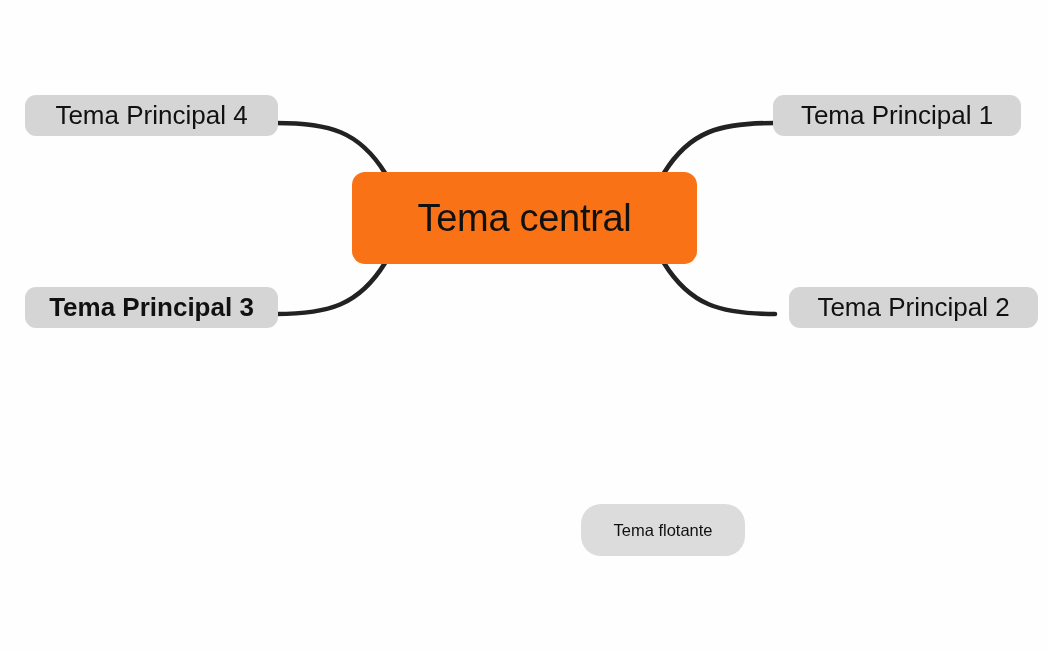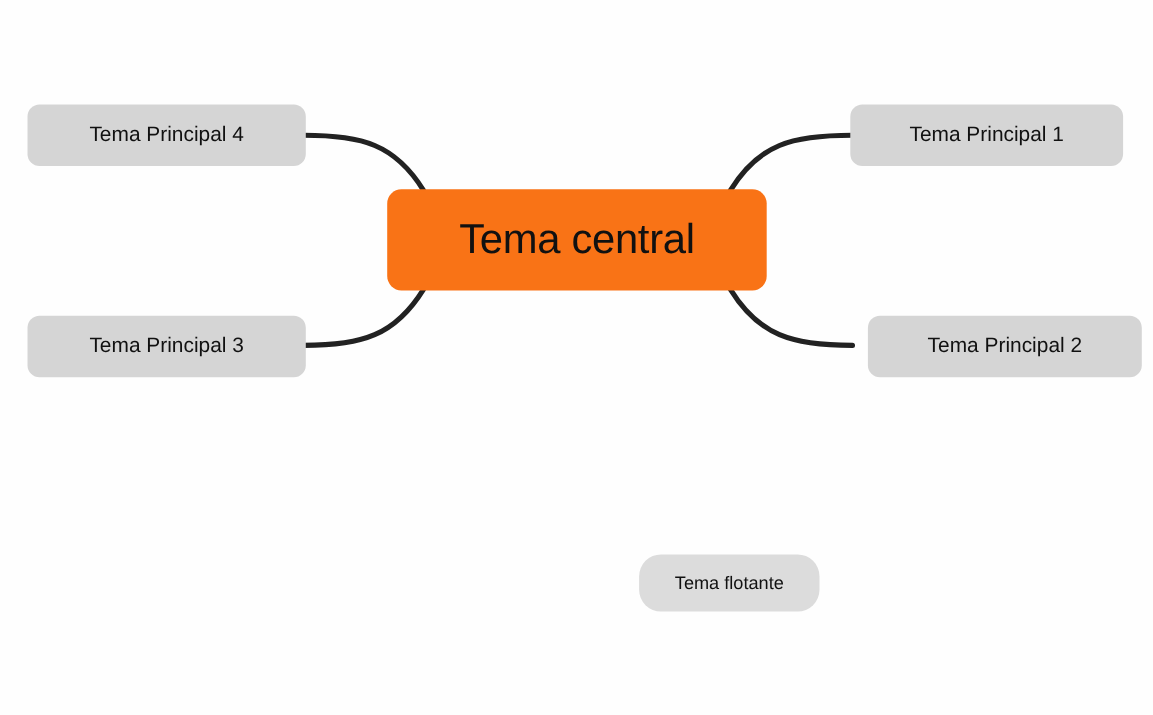--- a/index.html
+++ b/index.html
@@ -44,30 +44,30 @@
     height: 92px;
     background: #f97316;
     border-radius: 13px;
     font-size: 38px;
     font-weight: 400;
     letter-spacing: -0.3px;
     z-index: 3;
   }
   .node-branch {
     width: 253px;
-    height: 56px;
+    height: 41px;
     background: #d5d5d5;
     border-radius: 11px;
-    font-size: 19px;
+    font-size: 26px;
     font-weight: 400;
     z-index: 3;
   }
   .node-tl { left: 25px;  top: 95px;  }
   .node-tr { left: 773px; top: 95px;  width: 248px; }
-  .node-bl { left: 25px;  top: 287px; }
+  .node-bl { left: 25px;  top: 287px; font-weight: bold; }
   .node-br { left: 789px; top: 287px; width: 249px; }
   .node-floating {
     left: 581px;
     top: 504px;
     width: 164px;
     height: 52px;
     background: #dcdcdc;
     border-radius: 20px;
     font-size: 16.5px;
     font-weight: 400;

